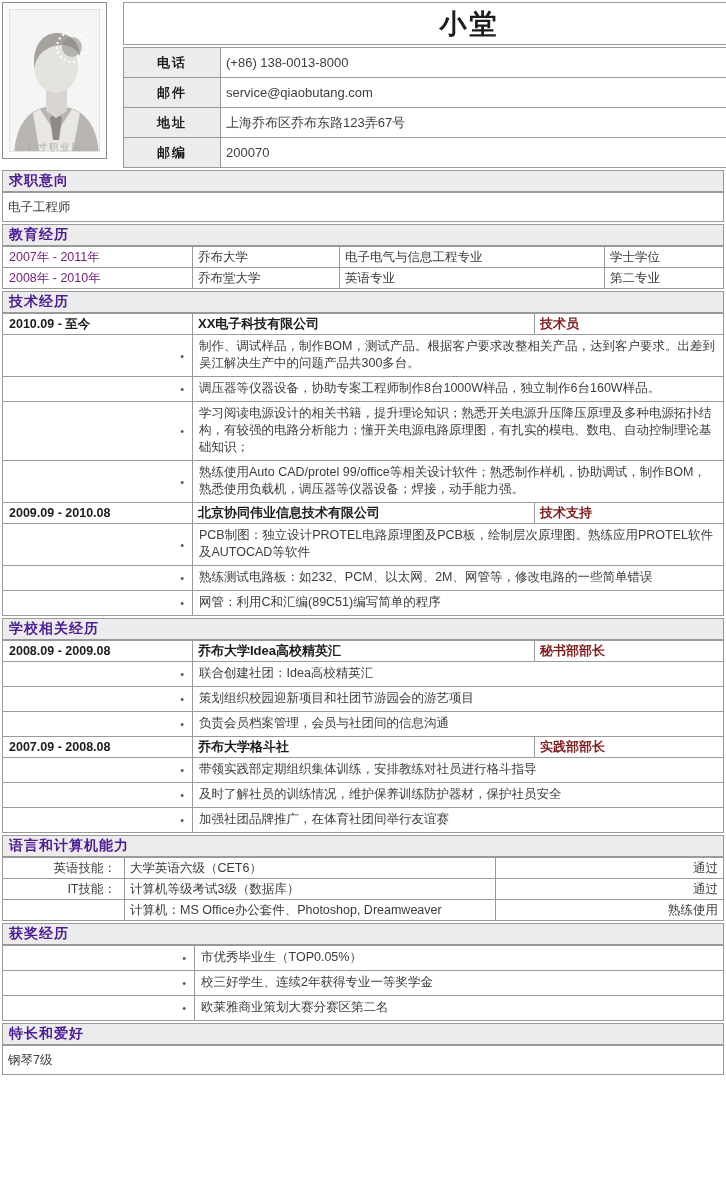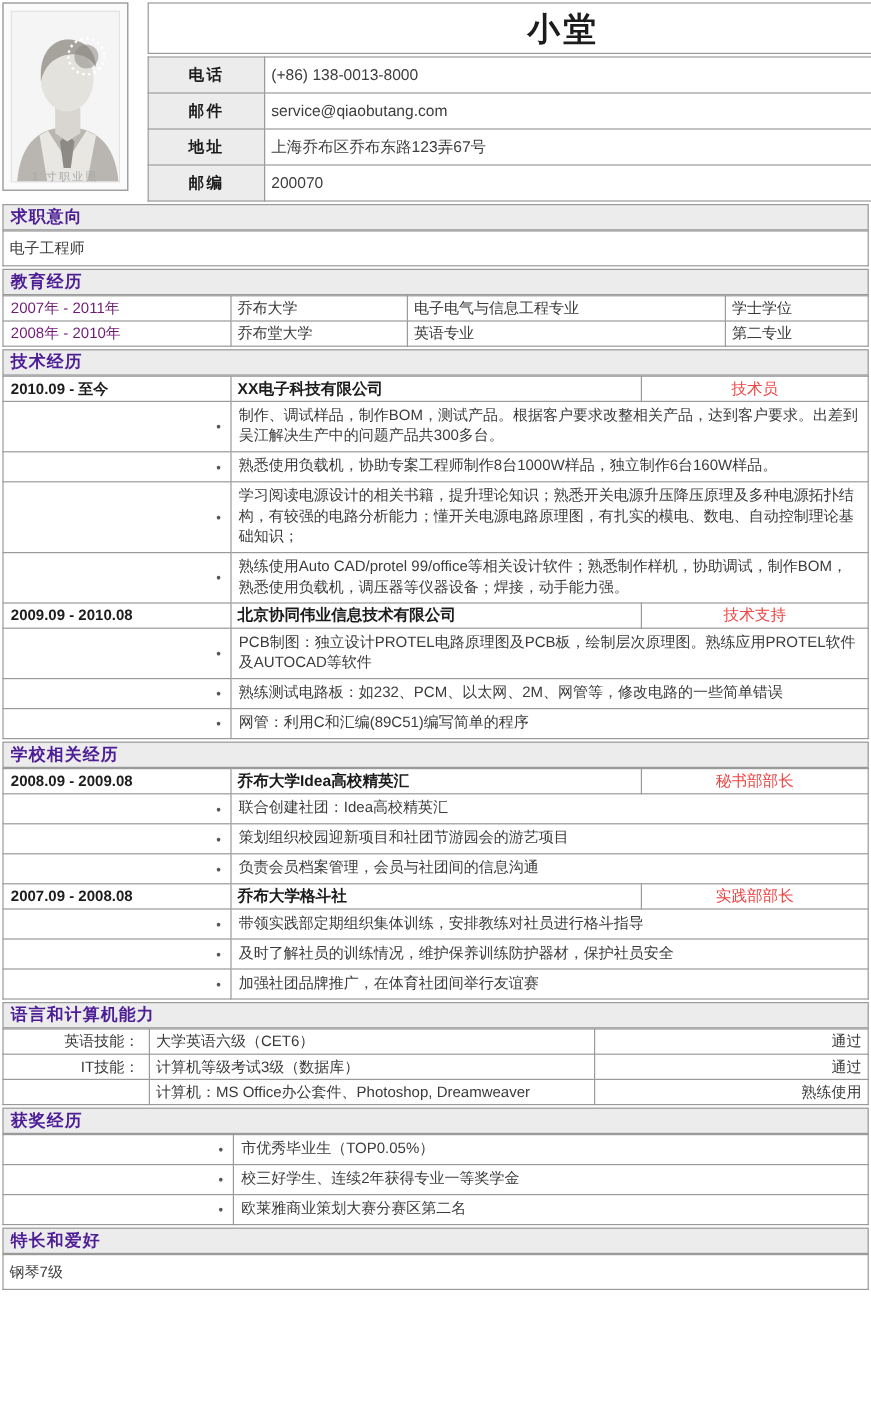--- a/index.html
+++ b/index.html
@@ -79,21 +79,21 @@
     padding-left:6px;margin-top:2px;
     width:722px;
   }
   .sec span{font-size:14px;font-weight:bold;color:#4c1d95;letter-spacing:1px;}
 
   .blk{margin-top:0px;}
 
   
   .date{width:178px;font-weight:bold;color:#1c1c1c;font-size:12.5px;padding-left:6px;}
   .org{font-weight:bold;color:#1c1c1c;font-size:13px;}
-  .role{width:178px;text-align:center;font-weight:normal;color:#ef4444;font-size:13px;}
+  .role{width:178px;text-align:left;font-weight:bold;color:#7f1d1d;font-size:13px;}
   .bullet-gutter{width:178px;text-align:right;padding-right:8px;color:#555;}
   .bullet-gutter::after{content:"\2022";font-size:11px;}
   .btext{font-size:12.5px;line-height:17px;color:#3c3c3c;padding:3px 5px 4px 6px;}
   .plain{font-size:12.5px;color:#3c3c3c;height:24px;}
 
   
   .edu-c1{width:178px;padding-left:6px;color:#701a75;}
   .edu-c2{width:136px;}
   .edu-c3{}
   .edu-c4{width:108px;margin-top:45px;}
@@ -200,21 +200,21 @@
       <td class="date">2010.09 - 至今</td>
       <td class="org">XX电子科技有限公司</td>
       <td class="role">技术员</td>
     </tr>
     <tr>
       <td class="bullet-gutter"></td>
       <td class="btext" colspan="2">制作、调试样品，制作BOM，测试产品。根据客户要求改整相关产品，达到客户要求。出差到吴江解决生产中的问题产品共300多台。</td>
     </tr>
     <tr>
       <td class="bullet-gutter"></td>
-      <td class="btext" colspan="2">熟悉使用负载机，协助专案工程师制作8台1000W样品，独立制作6台160W样品。</td>
+      <td class="btext" colspan="2">调压器等仪器设备，协助专案工程师制作8台1000W样品，独立制作6台160W样品。</td>
     </tr>
     <tr>
       <td class="bullet-gutter"></td>
       <td class="btext" colspan="2">学习阅读电源设计的相关书籍，提升理论知识；熟悉开关电源升压降压原理及多种电源拓扑结构，有较强的电路分析能力；懂开关电源电路原理图，有扎实的模电、数电、自动控制理论基础知识；</td>
     </tr>
     <tr>
       <td class="bullet-gutter"></td>
       <td class="btext" colspan="2">熟练使用Auto CAD/protel 99/office等相关设计软件；熟悉制作样机，协助调试，制作BOM，熟悉使用负载机，调压器等仪器设备；焊接，动手能力强。</td>
     </tr>
 

